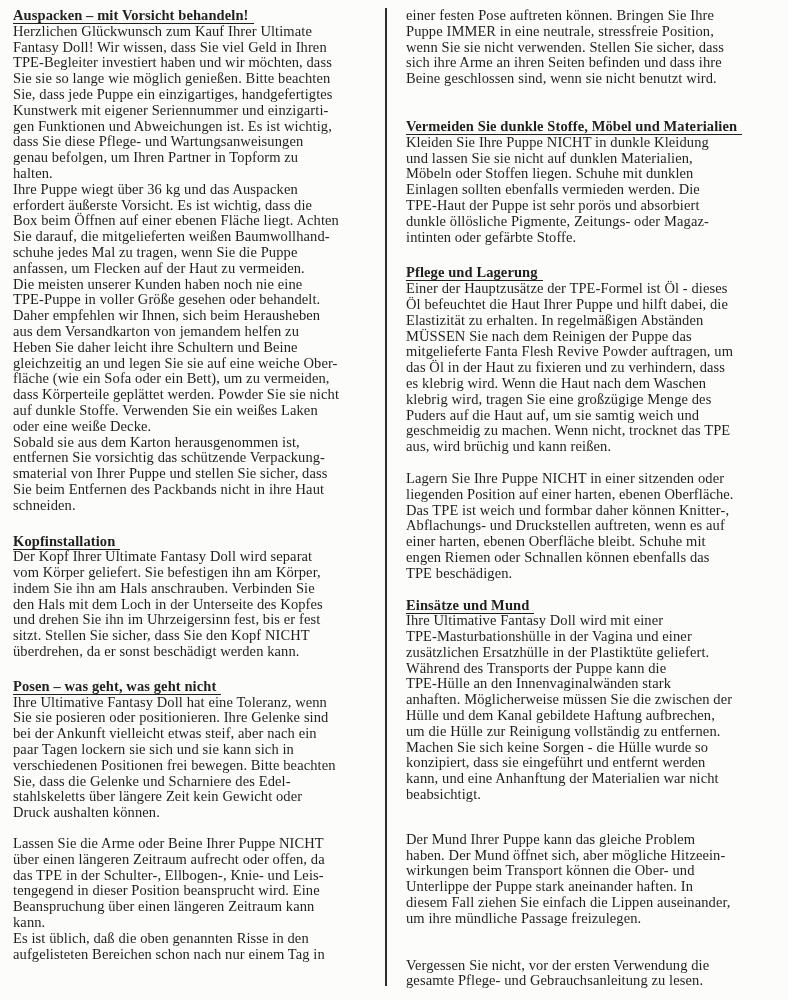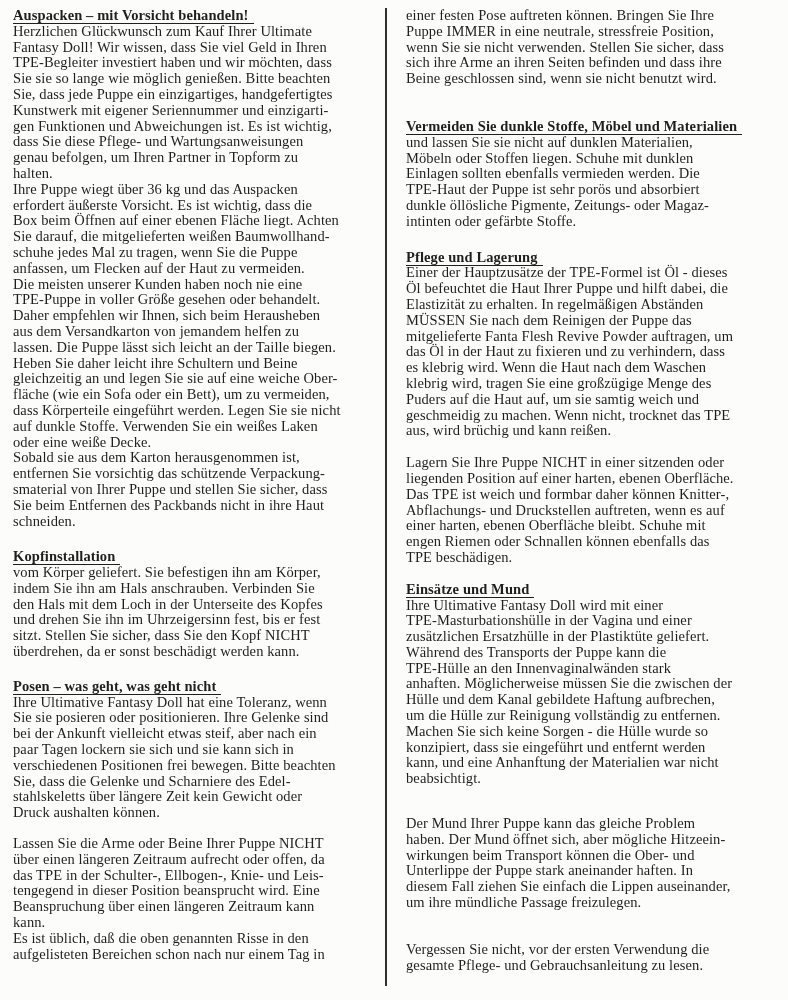--- a/index.html
+++ b/index.html
@@ -70,36 +70,36 @@
         <div class="line">Ihre Puppe wiegt über 36 kg und das Auspacken</div>
         <div class="line">erfordert äußerste Vorsicht. Es ist wichtig, dass die</div>
         <div class="line">Box beim Öffnen auf einer ebenen Fläche liegt. Achten</div>
         <div class="line">Sie darauf, die mitgelieferten weißen Baumwollhand-</div>
         <div class="line">schuhe jedes Mal zu tragen, wenn Sie die Puppe</div>
         <div class="line">anfassen, um Flecken auf der Haut zu vermeiden.</div>
         <div class="line">Die meisten unserer Kunden haben noch nie eine</div>
         <div class="line">TPE-Puppe in voller Größe gesehen oder behandelt.</div>
         <div class="line">Daher empfehlen wir Ihnen, sich beim Herausheben</div>
         <div class="line">aus dem Versandkarton von jemandem helfen zu</div>
-        <div class="line">lassen. Die Puppe lässt sich leicht an der Taille biegen.</div>
         <div class="line">Heben Sie daher leicht ihre Schultern und Beine</div>
         <div class="line">gleichzeitig an und legen Sie sie auf eine weiche Ober-</div>
         <div class="line">fläche (wie ein Sofa oder ein Bett), um zu vermeiden,</div>
-        <div class="line">dass Körperteile eingeführt werden. Legen Sie sie nicht</div>
+        <div class="line">dass Körperteile geplättet werden. Powder Sie sie nicht</div>
         <div class="line">auf dunkle Stoffe. Verwenden Sie ein weißes Laken</div>
         <div class="line">oder eine weiße Decke.</div>
         <div class="line">Sobald sie aus dem Karton herausgenommen ist,</div>
         <div class="line">entfernen Sie vorsichtig das schützende Verpackung-</div>
         <div class="line">smaterial von Ihrer Puppe und stellen Sie sicher, dass</div>
         <div class="line">Sie beim Entfernen des Packbands nicht in ihre Haut</div>
         <div class="line">schneiden.</div>
       </div>
       <div class="spacer" style="height: 20px;"></div>
       <div class="heading"><span class="heading-text">Kopfinstallation</span></div>
       <div class="para">
+        <div class="line">Der Kopf Ihrer Ultimate Fantasy Doll wird separat</div>
         <div class="line">vom Körper geliefert. Sie befestigen ihn am Körper,</div>
         <div class="line">indem Sie ihn am Hals anschrauben. Verbinden Sie</div>
         <div class="line">den Hals mit dem Loch in der Unterseite des Kopfes</div>
         <div class="line">und drehen Sie ihn im Uhrzeigersinn fest, bis er fest</div>
         <div class="line">sitzt. Stellen Sie sicher, dass Sie den Kopf NICHT</div>
         <div class="line">überdrehen, da er sonst beschädigt werden kann.</div>
       </div>
       <div class="spacer" style="height: 19px;"></div>
       <div class="heading"><span class="heading-text">Posen – was geht, was geht nicht</span></div>
       <div class="para">
@@ -129,20 +129,21 @@
       <div class="para">
         <div class="line">einer festen Pose auftreten können. Bringen Sie Ihre</div>
         <div class="line">Puppe IMMER in eine neutrale, stressfreie Position,</div>
         <div class="line">wenn Sie sie nicht verwenden. Stellen Sie sicher, dass</div>
         <div class="line">sich ihre Arme an ihren Seiten befinden und dass ihre</div>
         <div class="line">Beine geschlossen sind, wenn sie nicht benutzt wird.</div>
       </div>
       <div class="spacer" style="height: 32px;"></div>
       <div class="heading"><span class="heading-text">Vermeiden Sie dunkle Stoffe, Möbel und Materialien</span></div>
       <div class="para">
+        <div class="line">Kleiden Sie Ihre Puppe NICHT in dunkle Kleidung</div>
         <div class="line">und lassen Sie sie nicht auf dunklen Materialien,</div>
         <div class="line">Möbeln oder Stoffen liegen. Schuhe mit dunklen</div>
         <div class="line">Einlagen sollten ebenfalls vermieden werden. Die</div>
         <div class="line">TPE-Haut der Puppe ist sehr porös und absorbiert</div>
         <div class="line">dunkle öllösliche Pigmente, Zeitungs- oder Magaz-</div>
         <div class="line">intinten oder gefärbte Stoffe.</div>
       </div>
       <div class="spacer" style="height: 20px;"></div>
       <div class="heading"><span class="heading-text">Pflege und Lagerung</span></div>
       <div class="para">

